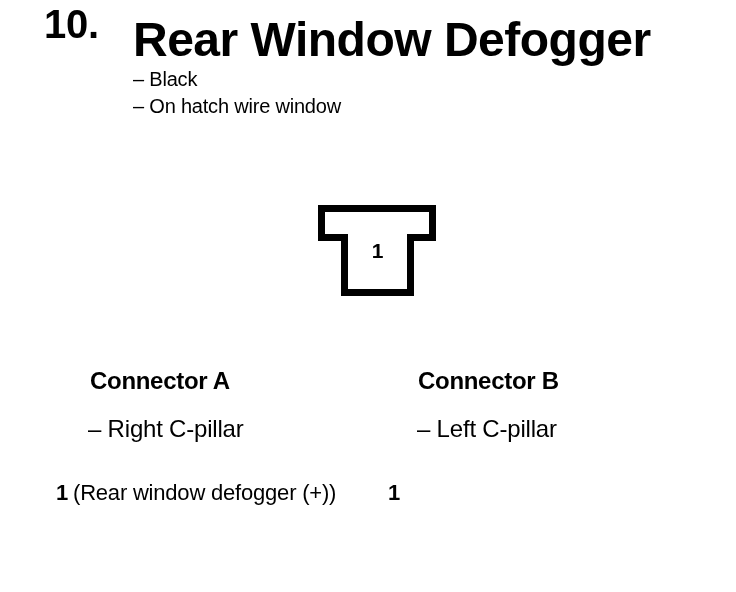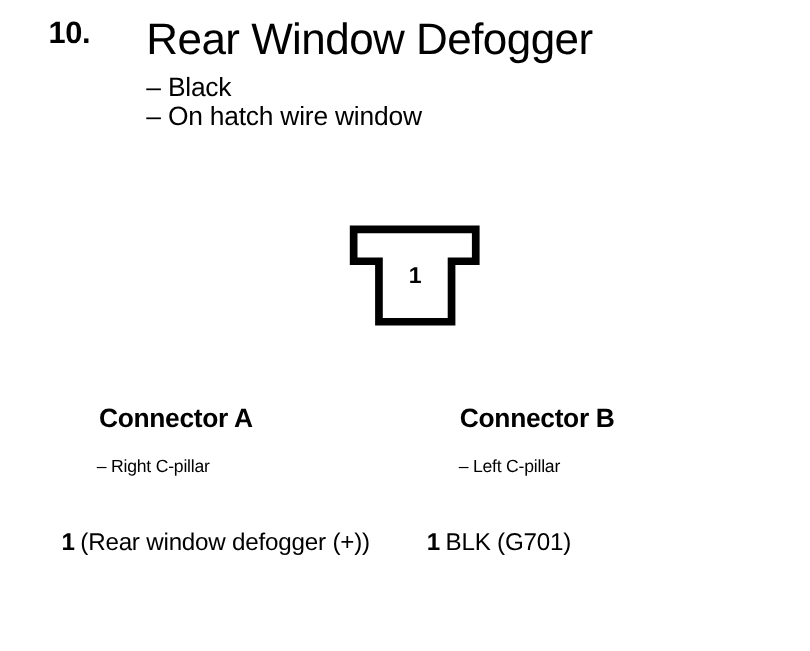--- a/index.html
+++ b/index.html
@@ -13,40 +13,40 @@
     height: 592px;
     background: #ffffff;
     color: #000000;
     font-family: "Liberation Sans", sans-serif;
     overflow: hidden;
   }
   .abs { position: absolute; }
 
   .section-number {
     left: 44px;
-    top: 16px;
-    font-size: 28px;
+    top: 4px;
+    font-size: 40px;
     font-weight: bold;
     line-height: 1;
     letter-spacing: -0.3px;
     white-space: nowrap;
   }
   .section-title {
     left: 133px;
     top: 16px;
-    font-size: 40px;
-    font-weight: normal;
+    font-size: 48px;
+    font-weight: bold;
     line-height: 1;
     letter-spacing: -0.5px;
     white-space: nowrap;
   }
   .section-notes {
     left: 133px;
     top: 66px;
-    font-size: 24px;
+    font-size: 20px;
     line-height: 27px;
     letter-spacing: -0.2px;
     white-space: nowrap;
   }
 
   .connector-figure {
     left: 315px;
     top: 202px;
     width: 126px;
     height: 98px;
@@ -68,21 +68,21 @@
     font-weight: bold;
     line-height: 1;
     letter-spacing: -0.3px;
     white-space: nowrap;
   }
   .conn-title.col-a { left: 90px; }
   .conn-title.col-b { left: 418px; }
 
   .conn-location {
     top: 415px;
-    font-size: 16px;
+    font-size: 24px;
     line-height: 1.2;
     letter-spacing: -0.2px;
     white-space: nowrap;
   }
   .conn-location.col-a { left: 88px; }
   .conn-location.col-b { left: 417px; }
 
   .pin-row {
     top: 480px;
     display: flex;
@@ -129,19 +129,15 @@
 
   <div class="abs pin-row col-a">
     <span class="pin-number">1</span>
     <span class="pin-text">
       <span class="pin-desc">(Rear window defogger (+))</span>
     </span>
   </div>
 
   <div class="abs pin-row col-b">
     <span class="pin-number">1</span>
-    <span class="pin-text">
-      <span class="pin-wire">BLK (G701)</span>
-      <span class="pin-desc"></span>
-    </span>
   </div>
 
 </div>
 
 </body></html>

